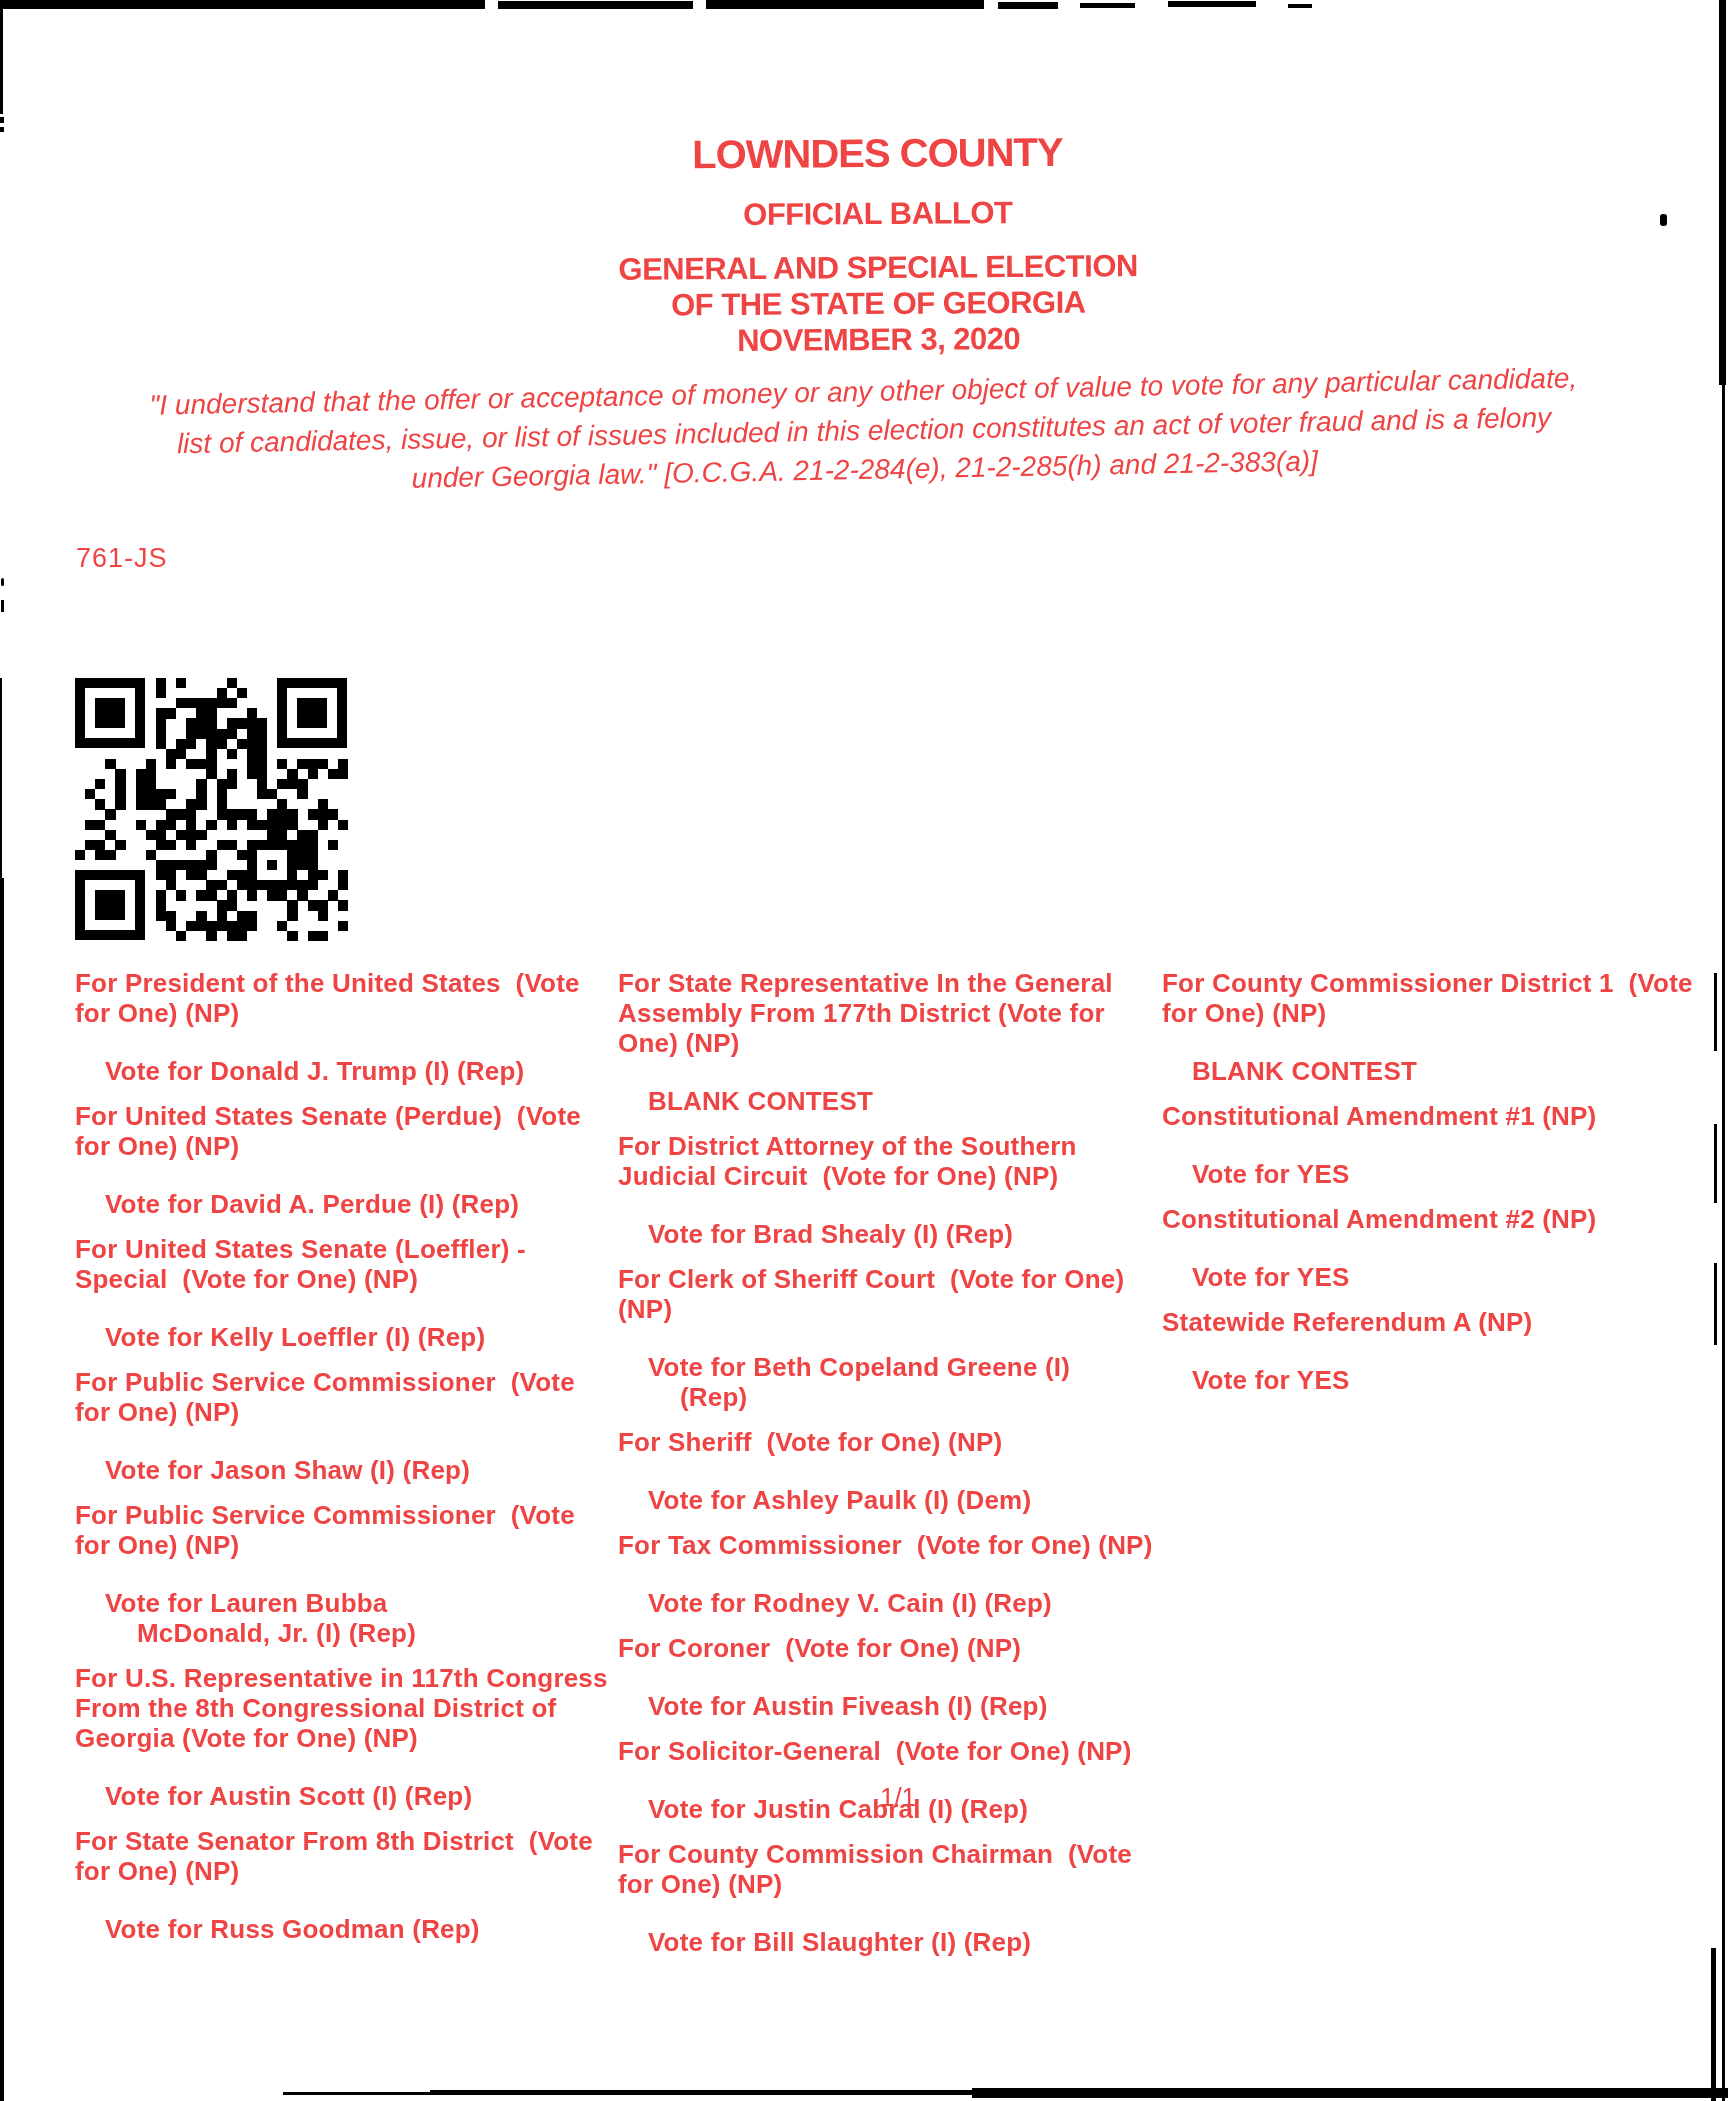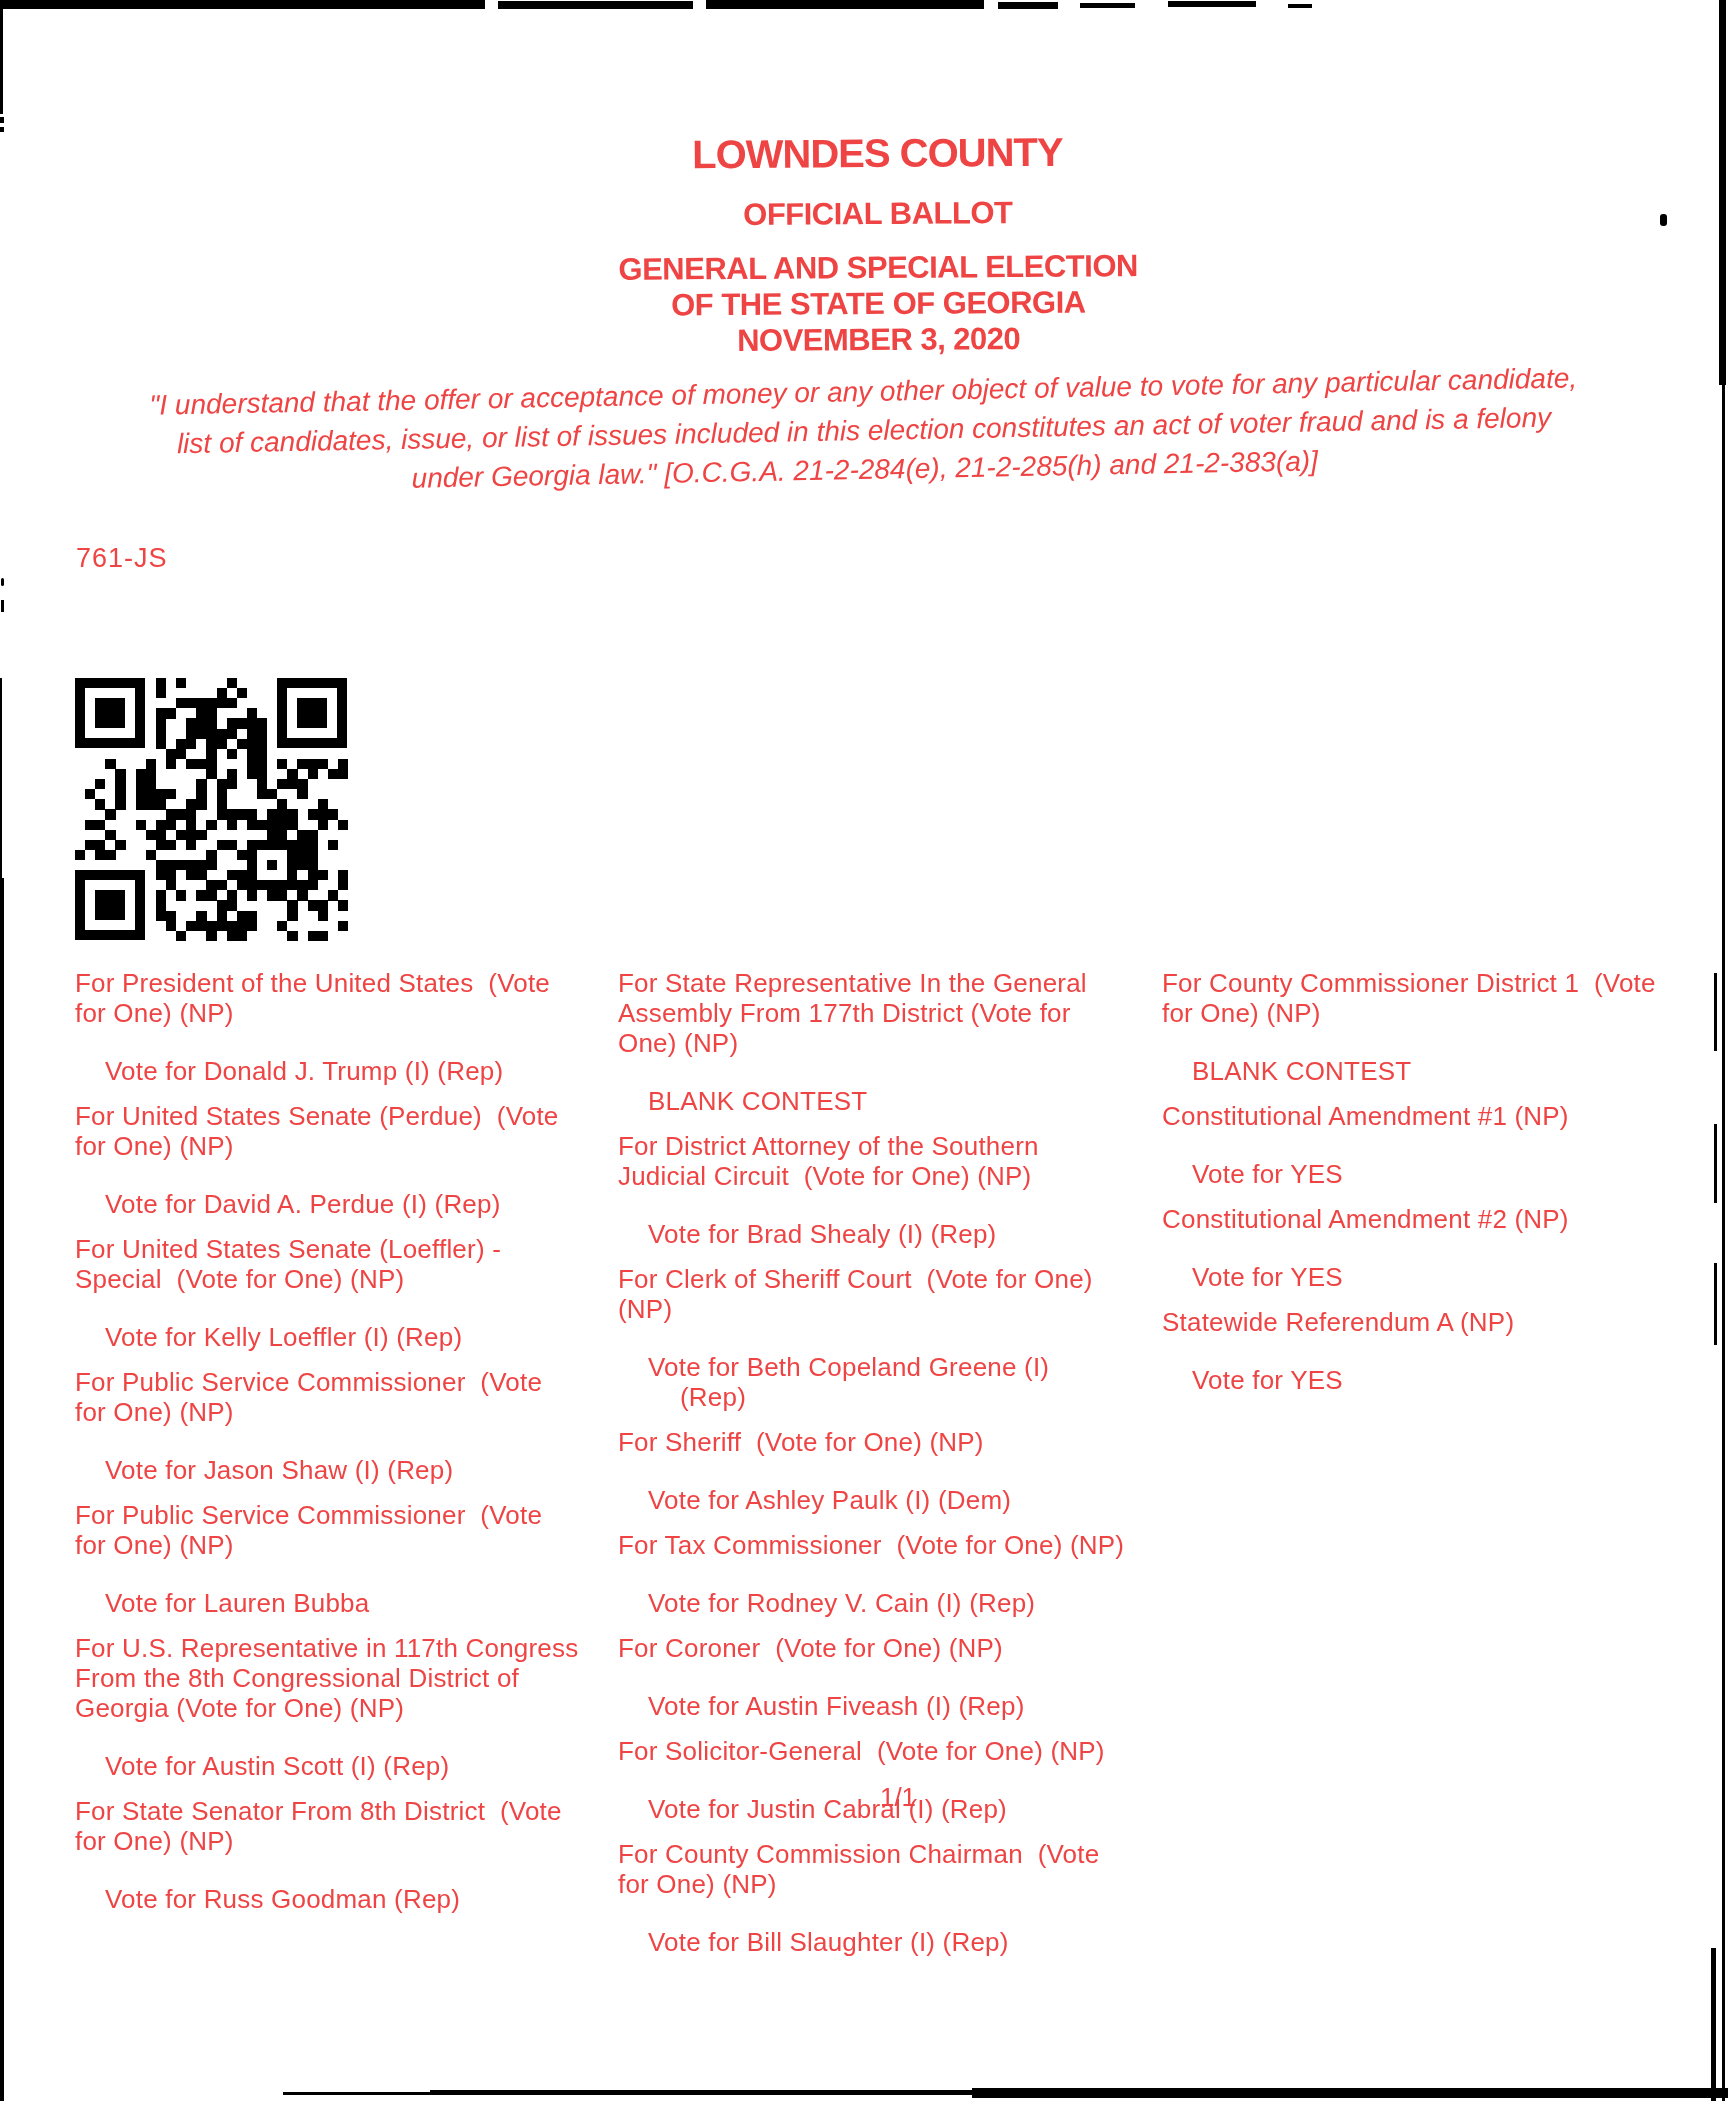--- a/index.html
+++ b/index.html
@@ -27,21 +27,21 @@
     font-style:italic;
     font-size:28px;line-height:39px;
     transform:rotate(-1.1deg);
   }
   .ballot-code{
     position:absolute;left:76px;top:514px;
     font-size:27px;letter-spacing:1px;margin-top:29px;
   }
   .qr{position:absolute;left:75px;top:678px;}
   .cols{position:absolute;left:0;top:968px;width:1728px;}
-  .contest-col{position:absolute;top:0;width:560px;}
+  .contest-col{position:absolute;top:0;width:560px;font-weight:bold;}
   .col-1{left:75px;}
   .col-2{left:618px;}
   .col-3{left:1162px;width:600px;}
   .contest{margin-bottom:15px;}
   .line{
     font-size:26px;line-height:30px;
     white-space:pre;
     letter-spacing:0.2px;
   }
   .indent-1{padding-left:30px;margin-top:28px;}
@@ -365,20 +365,21 @@
         </div>
         <div class="contest">
           <div class="line indent-0">For Public Service Commissioner  (Vote</div>
           <div class="line indent-0">for One) (NP)</div>
           <div class="line indent-1">Vote for Jason Shaw (I) (Rep)</div>
         </div>
         <div class="contest">
           <div class="line indent-0">For Public Service Commissioner  (Vote</div>
           <div class="line indent-0">for One) (NP)</div>
           <div class="line indent-1">Vote for Lauren Bubba</div>
+          <div class="line indent-2">McDonald, Jr. (I) (Rep)</div>
         </div>
         <div class="contest">
           <div class="line indent-0">For U.S. Representative in 117th Congress</div>
           <div class="line indent-0">From the 8th Congressional District of</div>
           <div class="line indent-0">Georgia (Vote for One) (NP)</div>
           <div class="line indent-1">Vote for Austin Scott (I) (Rep)</div>
         </div>
         <div class="contest">
           <div class="line indent-0">For State Senator From 8th District  (Vote</div>
           <div class="line indent-0">for One) (NP)</div>

